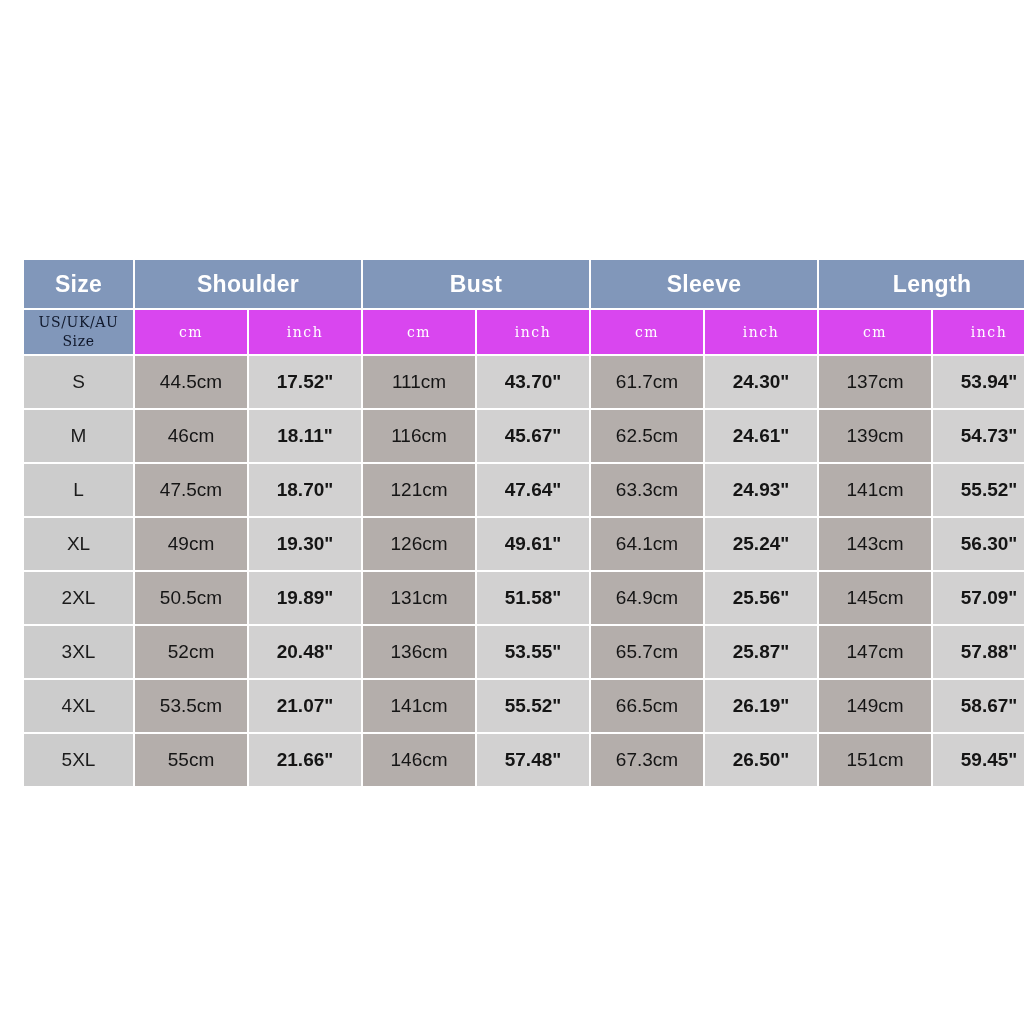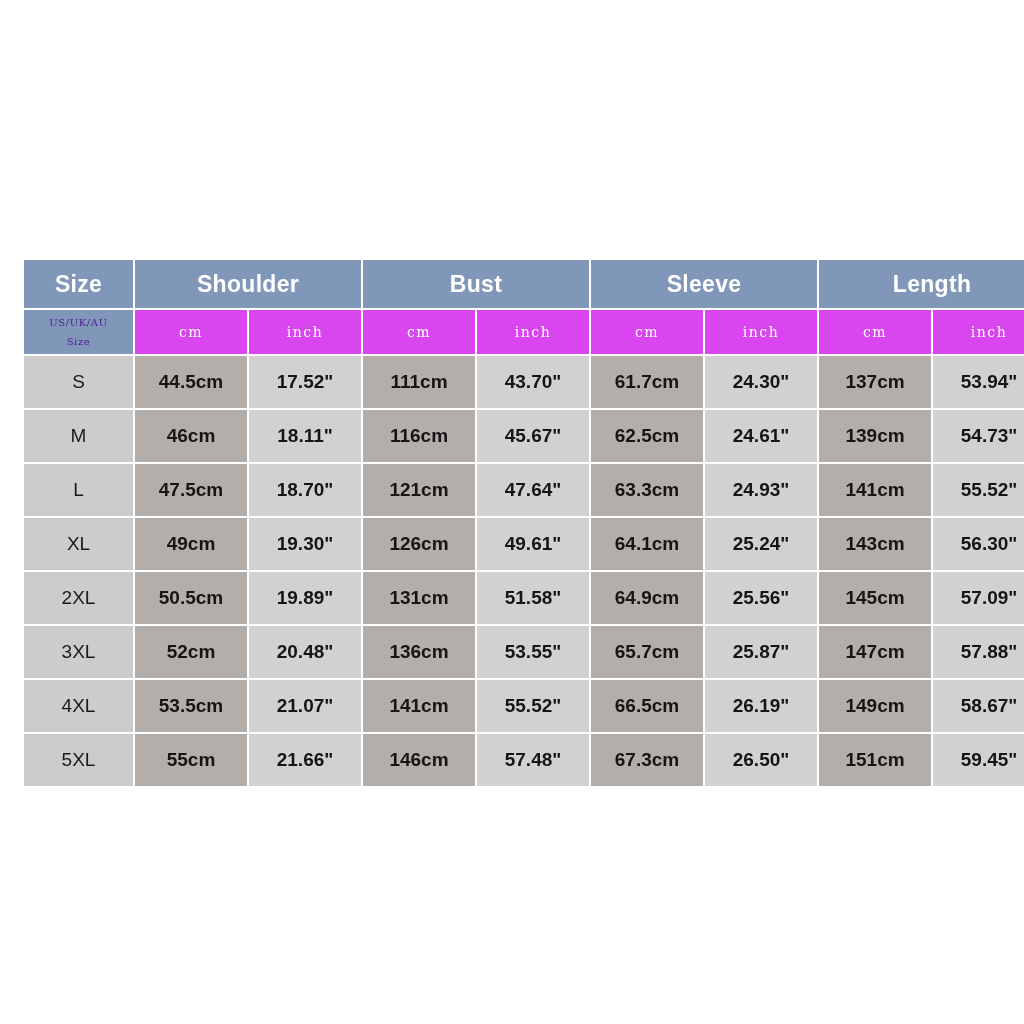--- a/index.html
+++ b/index.html
@@ -55,42 +55,42 @@
     color: #ffffff;
     font-size: 14px;
     font-weight: normal;
     letter-spacing: 1.5px;
     font-family: "DejaVu Serif", serif;
   }
 
   .size-head {
     height: 44px;
     background: #8197ba;
-    color: #4c1d95;
-    font-size: 10px;
+    color: #0f172a;
+    font-size: 14px;
     line-height: 19px;
     font-weight: normal;
     letter-spacing: 0.6px;
     font-family: "DejaVu Serif", serif;
   }
 
   
   .data-row { height: 52px; }
 
   .c-size {
     background: #cccccc;
     color: #1b1b1b;
     font-size: 19px;
     font-weight: normal;
   }
   .c-cm {
     background: #b4aeab;
     color: #151515;
     font-size: 19px;
-    font-weight: bold;
+    font-weight: normal;
   }
   .c-inch {
     background: #d2d1d1;
     color: #151515;
     font-size: 19px;
     font-weight: bold;
   }
 
   
   col.col-size  { width: 109px; }

